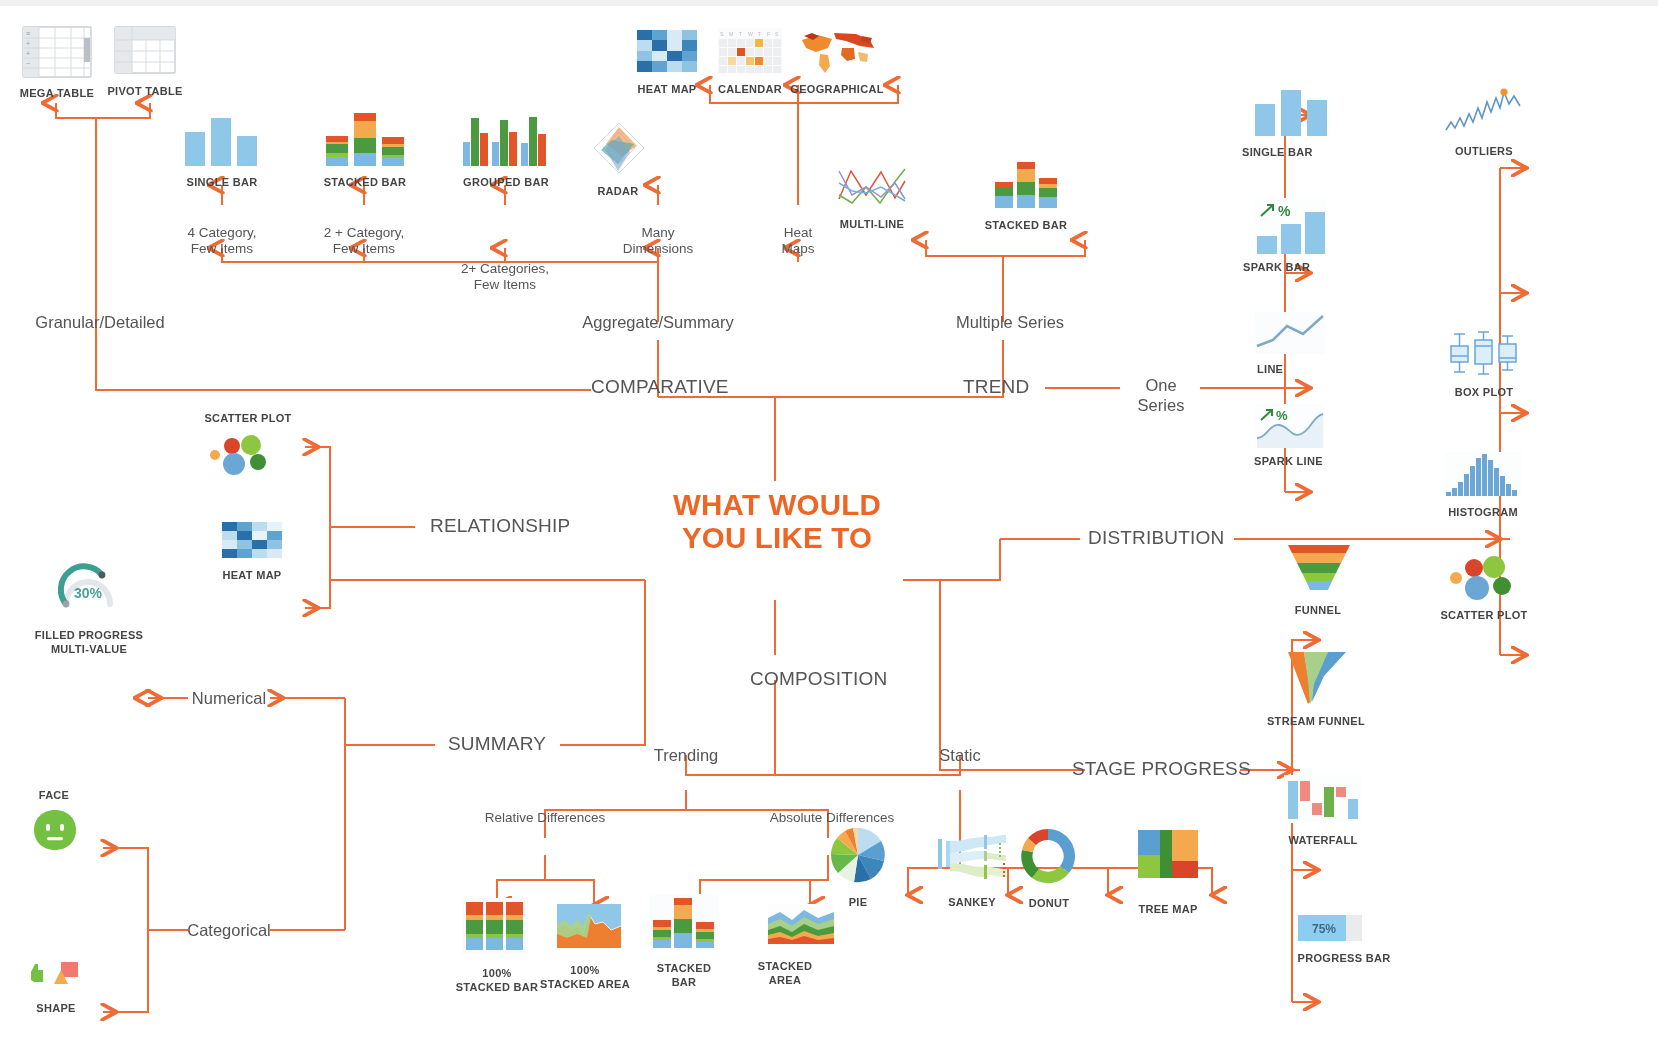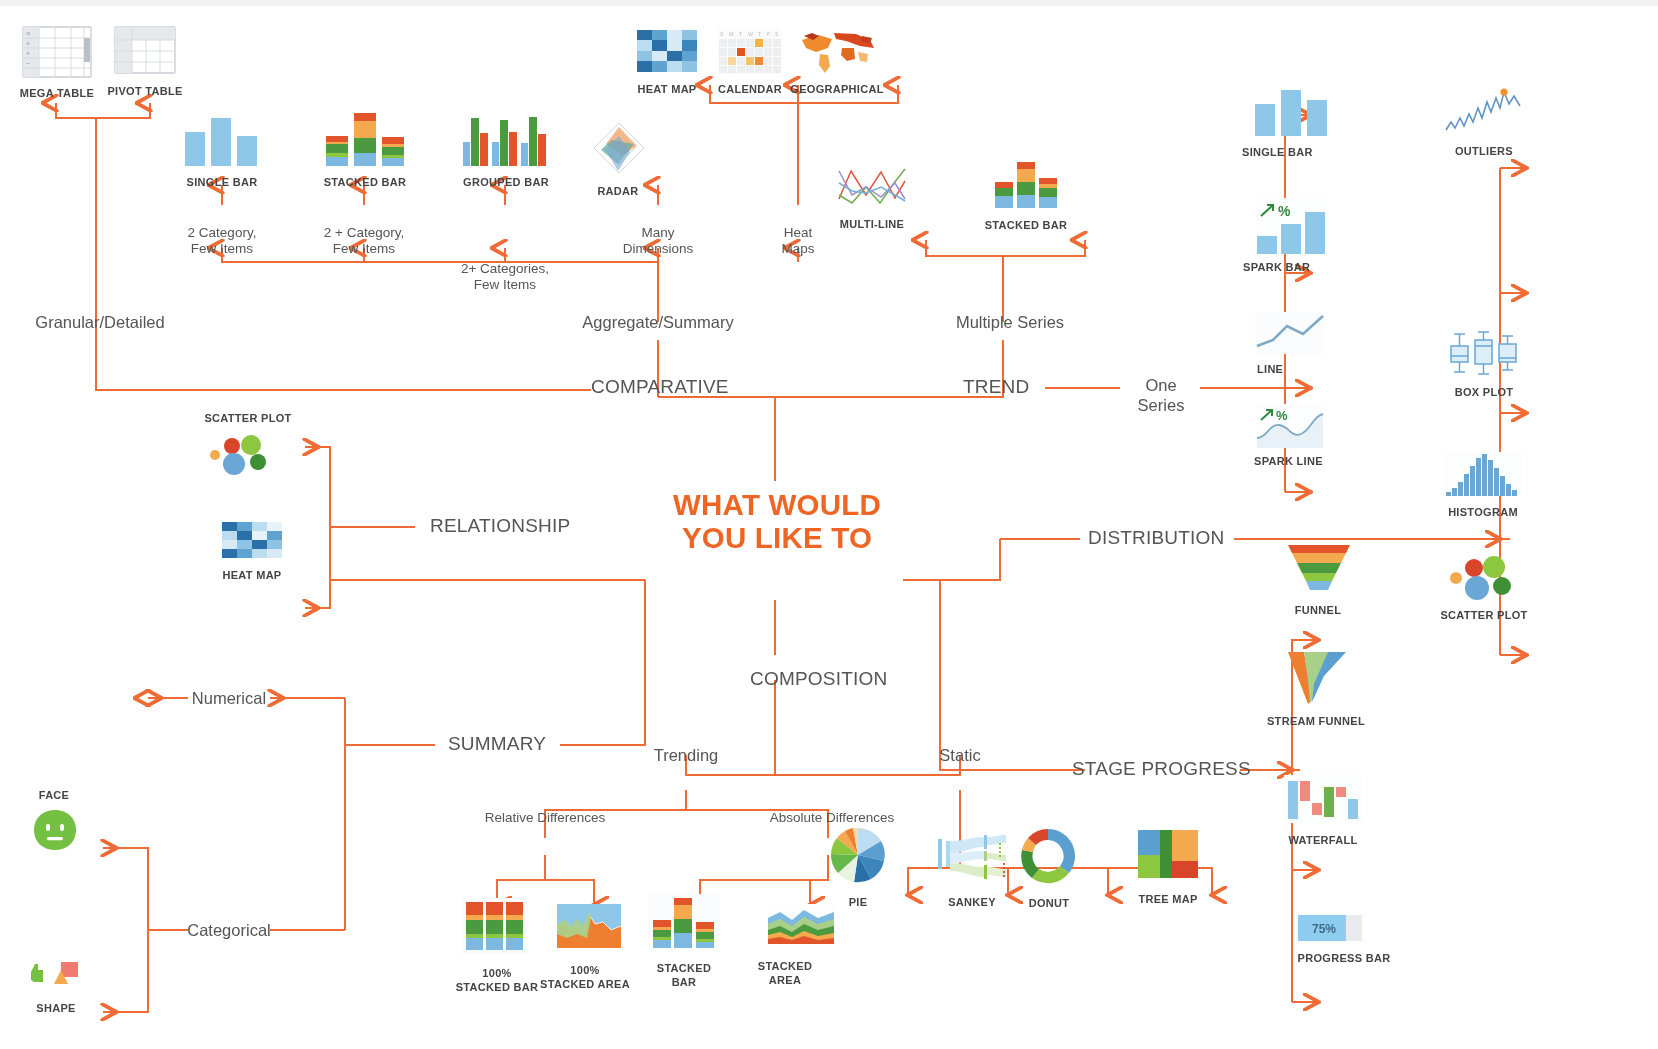--- a/index.html
+++ b/index.html
@@ -167,21 +167,21 @@
   <div class="node lbl-mid" style="left:448px;top:733px;">SUMMARY</div>
   <div class="node lbl-mid" style="left:750px;top:668px;">COMPOSITION</div>
   <div class="node lbl-mid" style="left:1072px;top:758px;">STAGE PROGRESS</div>
 
   <div class="node lbl-soft" style="left:20px;top:312px;width:160px;">Granular/Detailed</div>
   <div class="node lbl-soft" style="left:568px;top:312px;width:180px;">Aggregate/Summary</div>
   <div class="node lbl-soft" style="left:930px;top:312px;width:160px;">Multiple Series</div>
   <div class="node lbl-soft" style="left:1122px;top:375px;width:78px;">One Series</div>
 
   <div class="node lbl-small" style="left:162px;top:225px;width:120px;">
-    <div>2 Category,</div>
+    <div>4 Category,</div>
     <div>Few Items</div>
   </div>
   <div class="node lbl-small" style="left:300px;top:225px;width:128px;">
     <div>2 + Category,</div>
     <div>Few Items</div>
   </div>
   <div class="node lbl-small" style="left:437px;top:225px;width:136px;margin-top:36px;">
     <div>2+ Categories,</div>
     <div>Few Items</div>
   </div>
@@ -573,20 +573,33 @@
         <rect x="30" y="18" width="15" height="9" fill="#2a6fa8"></rect>
         <rect x="45" y="18" width="15" height="9" fill="#8ec3e4"></rect>
       <rect x="0" y="27" width="15" height="9" fill="#2a6fa8"></rect>
         <rect x="15" y="27" width="15" height="9" fill="#5fa3d0"></rect>
         <rect x="30" y="27" width="15" height="9" fill="#bcdcf0"></rect>
         <rect x="45" y="27" width="15" height="9" fill="#d8eaf6"></rect>
     </svg>
     <div class="lbl-cap" style="width:104px;margin-top:10px;">HEAT MAP</div>
   </div>
 
+  <div class="node" style="left:46px;top:558px;">
+    <svg width="60" height="58" class="chart-icon" style="margin-left:12px;">
+      <path d="M8,46 A22,22 0 1 1 52,46" fill="none" stroke="#e3e7ea" stroke-width="6" stroke-linecap="round"></path>
+      <path d="M8,46 A22,22 0 0 1 44,17" fill="none" stroke="#3d9e93" stroke-width="6" stroke-linecap="round"></path>
+      <circle cx="8" cy="46" r="3.4" fill="#9aa3a8"></circle>
+      <circle cx="44" cy="17" r="3.4" fill="#4f5a5f"></circle>
+      <text x="30" y="40" text-anchor="middle" fill="#4b9f94" font-size="14" font-weight="bold" font-family="'Liberation Sans',sans-serif">30%</text>
+    </svg>
+    <div class="lbl-cap" style="width:150px;margin-left:-32px;margin-top:12px;">
+      <div>FILLED PROGRESS</div>
+      <div>MULTI-VALUE</div>
+    </div>
+  </div>
 
   <div class="node" style="left:14px;top:788px;">
     <div class="lbl-cap" style="width:80px;">FACE</div>
     <svg width="46" height="42" class="chart-icon" style="margin-left:18px;margin-top:7px;">
       <path d="M23,1 C36,1 44,10 44,21 C44,32 36,41 23,41 C10,41 2,32 2,21 C2,10 10,1 23,1 Z" fill="#74c043"></path>
       <rect x="14" y="15" width="4" height="7" rx="2" fill="#fff"></rect>
       <rect x="28" y="15" width="4" height="7" rx="2" fill="#fff"></rect>
       <rect x="15" y="28" width="16" height="3.2" rx="1.6" fill="#fff"></rect>
     </svg>
   </div>
@@ -736,21 +749,21 @@
   </div>
 
   <div class="node" style="left:1108px;top:830px;">
     <svg width="60" height="48" class="chart-icon" style="margin-left:30px;">
       <rect x="0" y="0" width="22" height="25" fill="#5b9fd0"></rect>
       <rect x="0" y="25" width="22" height="23" fill="#8dc63f"></rect>
       <rect x="22" y="0" width="12" height="48" fill="#3f8f34"></rect>
       <rect x="34" y="0" width="26" height="31" fill="#f5a94e"></rect>
       <rect x="34" y="31" width="26" height="17" fill="#d9452a"></rect>
     </svg>
-    <div class="lbl-cap" style="width:120px;margin-top:14px;">TREE MAP</div>
+    <div class="lbl-cap" style="width:120px;margin-top:24px;">TREE MAP</div>
   </div>
 
   <div class="node" style="left:1278px;top:543px;">
     <svg width="66" height="48" class="chart-icon" style="margin-left:8px;">
       <path d="M2,2 L64,2 L60,10 L6,10 Z" fill="#e2552a"></path>
       <path d="M6,10 L60,10 L55,20 L11,20 Z" fill="#f5a94e"></path>
       <path d="M11,20 L55,20 L50,30 L16,30 Z" fill="#4b9a3f"></path>
       <path d="M16,30 L50,30 L46,38 L20,38 Z" fill="#8dc63f"></path>
       <path d="M20,38 L46,38 L42,47 L24,47 Z" fill="#7cb8e0"></path>
     </svg>

